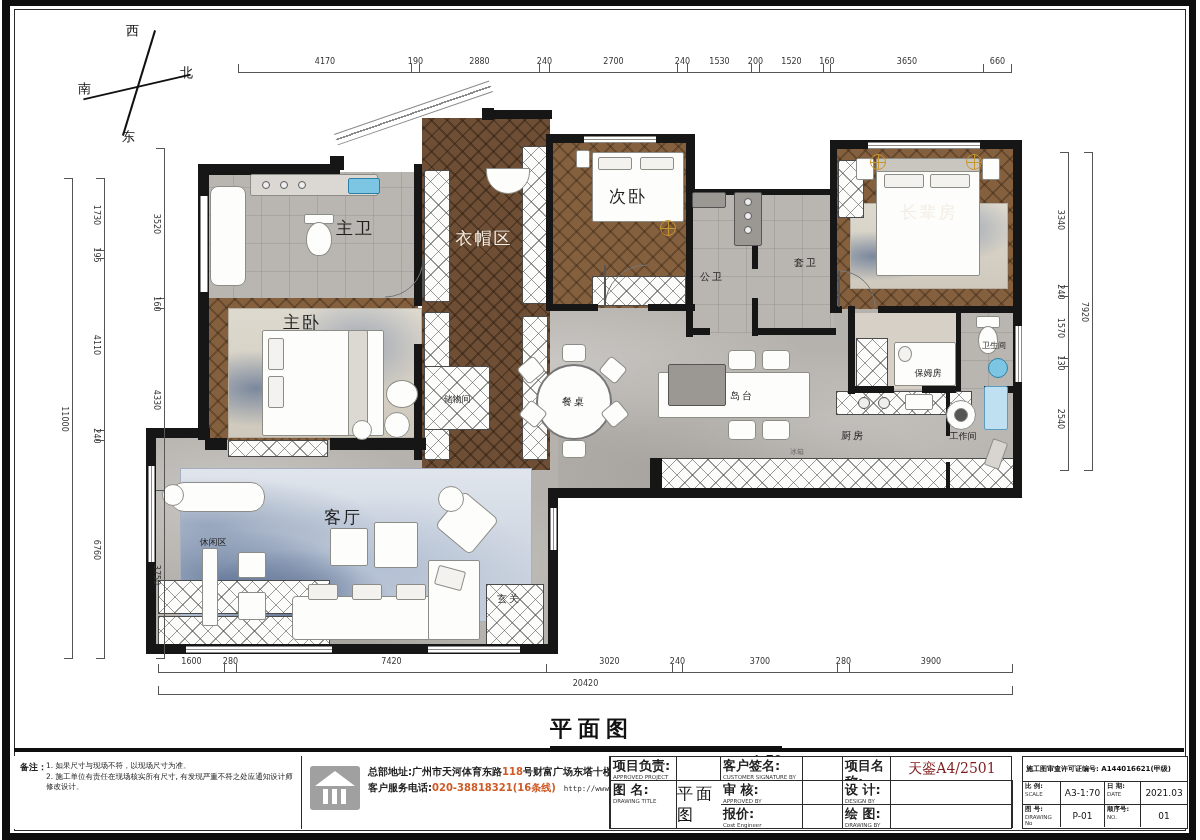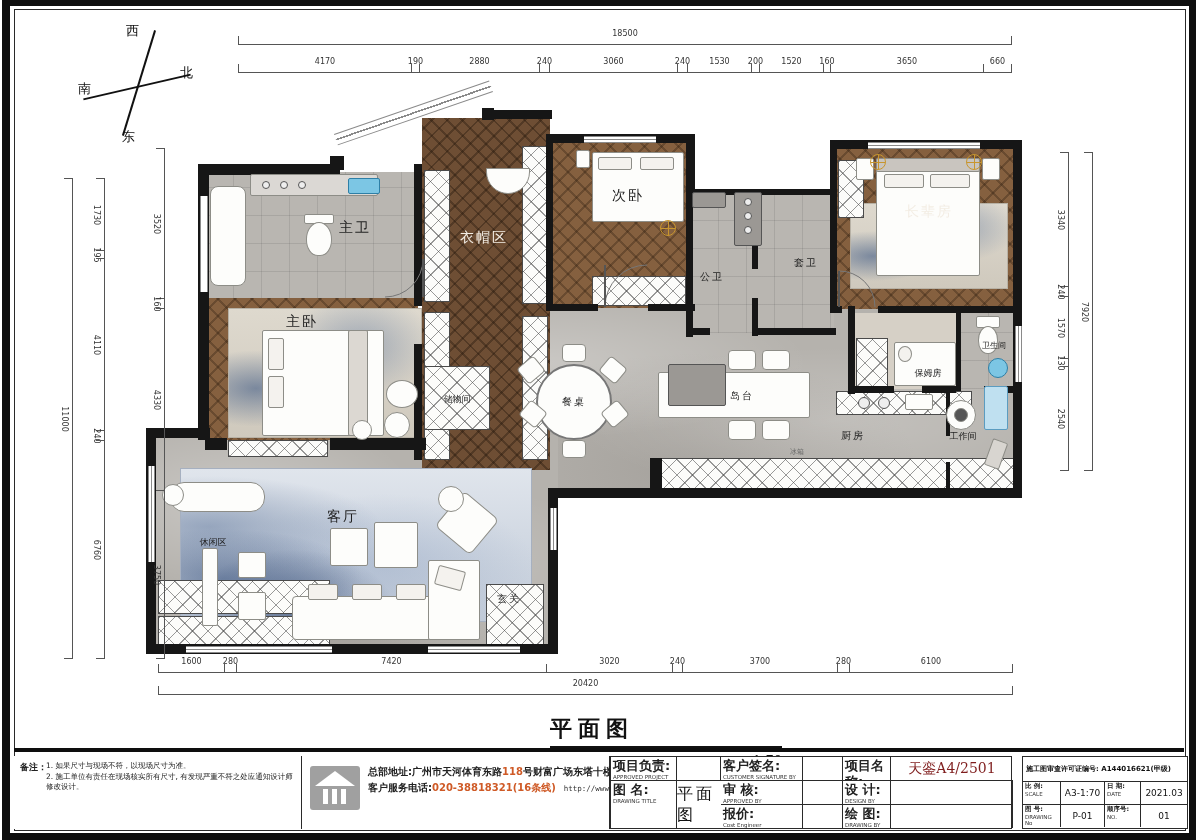--- a/index.html
+++ b/index.html
@@ -53,21 +53,21 @@
   
   .furn{position:absolute;background:#fdfdfb;border:1px solid #8d8d87;border-radius:2px;box-sizing:border-box;}
   .soft{background:#f4f2ee;}
   .gray{background:#9b9894;border-color:#555;}
   .blue{background:#7cc6e4;border-color:#2e7fa6;}
   .knob{position:absolute;width:6px;height:6px;border:1px solid #555;border-radius:50%;background:#eee;}
   .ceil{position:absolute;width:14px;height:14px;border:1px solid #c8962e;border-radius:50%;
     background:linear-gradient(#c8962e,#c8962e) center/100% 1px no-repeat,
                linear-gradient(#c8962e,#c8962e) center/1px 100% no-repeat;}
   
-  .rlabel{position:absolute;font-size:14px;letter-spacing:2px;color:#1e1e1e;white-space:nowrap;transform:translate(-50%,-50%);}
+  .rlabel{position:absolute;font-size:17px;letter-spacing:2px;color:#1e1e1e;white-space:nowrap;transform:translate(-50%,-50%);}
   
   .dimchain{position:absolute;display:flex;}
   .dimchain>.dseg:first-child{border-left:1px solid #555;}
   .dseg{position:relative;height:9px;border-bottom:1px solid #555;border-right:1px solid #555;box-sizing:border-box;}
   .dseg>span{position:absolute;left:50%;top:-6px;transform:translateX(-50%);font-size:8px;color:#333;white-space:nowrap;line-height:1;}
   .vchain{position:absolute;display:flex;flex-direction:column;border-bottom:1px solid #555;}
   .vseg{position:relative;width:9px;border-right:1px solid #555;border-top:1px solid #555;box-sizing:border-box;}
   .vseg>span{position:absolute;top:50%;left:-4px;transform:translateY(-50%);writing-mode:vertical-rl;font-size:8px;color:#333;white-space:nowrap;line-height:1;}
   
   .cline{position:absolute;background:#111;}
@@ -291,41 +291,36 @@
   <div class="rlabel" style="left:742px;top:396px;font-size:10px;">岛台</div>
   <div class="rlabel" style="left:928px;top:350px;font-size:9px;letter-spacing:0;margin-top:23px;">保姆房</div>
   <div class="rlabel" style="left:994px;top:345px;font-size:8px;letter-spacing:0;">卫生间</div>
   <div class="rlabel" style="left:853px;top:436px;font-size:10px;">厨房</div>
   <div class="rlabel" style="left:963px;top:436px;font-size:9px;letter-spacing:0;">工作间</div>
   <div class="rlabel" style="left:797px;top:452px;font-size:7px;letter-spacing:0;color:#666;">冰箱</div>
   <div class="rlabel" style="left:343px;top:517px;">客厅</div>
   <div class="rlabel" style="left:213px;top:542px;font-size:9px;letter-spacing:0;">休闲区</div>
   <div class="rlabel" style="left:509px;top:599px;font-size:10px;">玄关</div>
 
-  <div class="dimchain" style="left:238px;top:36px;">
-    <div class="dseg" style="width:774px;">
-        <span>18500</span>
-      </div>
-  </div>
 
   <div class="dimchain" style="left:238px;top:64px;">
     <div class="dseg" style="width:174px;">
         <span>4170</span>
       </div>
     <div class="dseg" style="width:8px;">
         <span>190</span>
       </div>
     <div class="dseg" style="width:120px;">
         <span>2880</span>
       </div>
     <div class="dseg" style="width:10px;">
         <span>240</span>
       </div>
     <div class="dseg" style="width:128px;">
-        <span>3060</span>
+        <span>2700</span>
       </div>
     <div class="dseg" style="width:10px;">
         <span>240</span>
       </div>
     <div class="dseg" style="width:64px;">
         <span>1530</span>
       </div>
     <div class="dseg" style="width:8px;">
         <span>200</span>
       </div>
@@ -359,21 +354,21 @@
     <div class="dseg" style="width:10px;">
         <span>240</span>
       </div>
     <div class="dseg" style="width:155px;">
         <span>3700</span>
       </div>
     <div class="dseg" style="width:12px;">
         <span>280</span>
       </div>
     <div class="dseg" style="width:163px;">
-        <span>6100</span>
+        <span>3900</span>
       </div>
   </div>
 
   <div class="dimchain" style="left:158px;top:686px;">
     <div class="dseg" style="width:855px;">
         <span>20420</span>
       </div>
   </div>
 
   <div class="vchain" style="left:64px;top:178px;">

